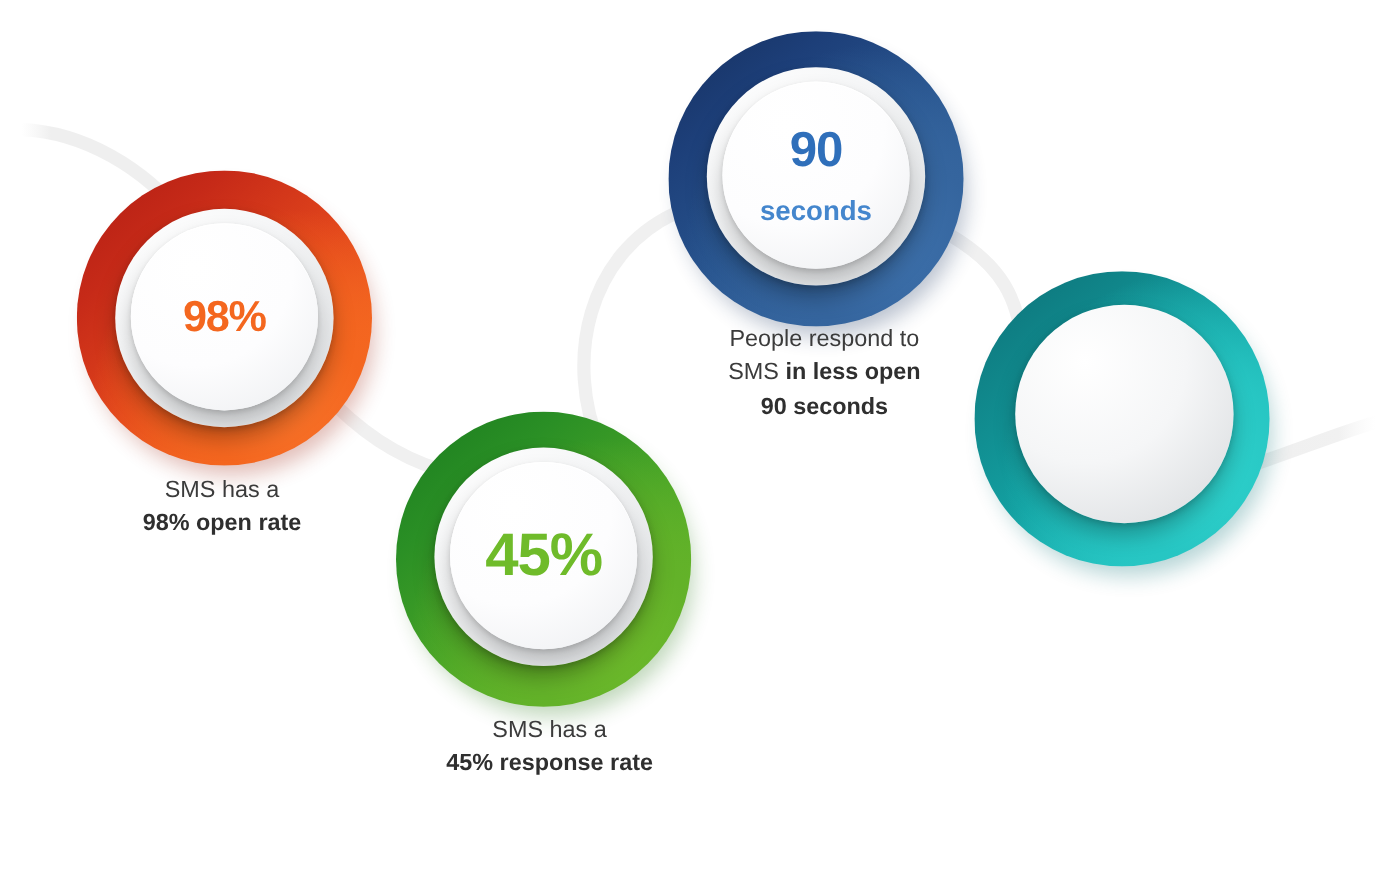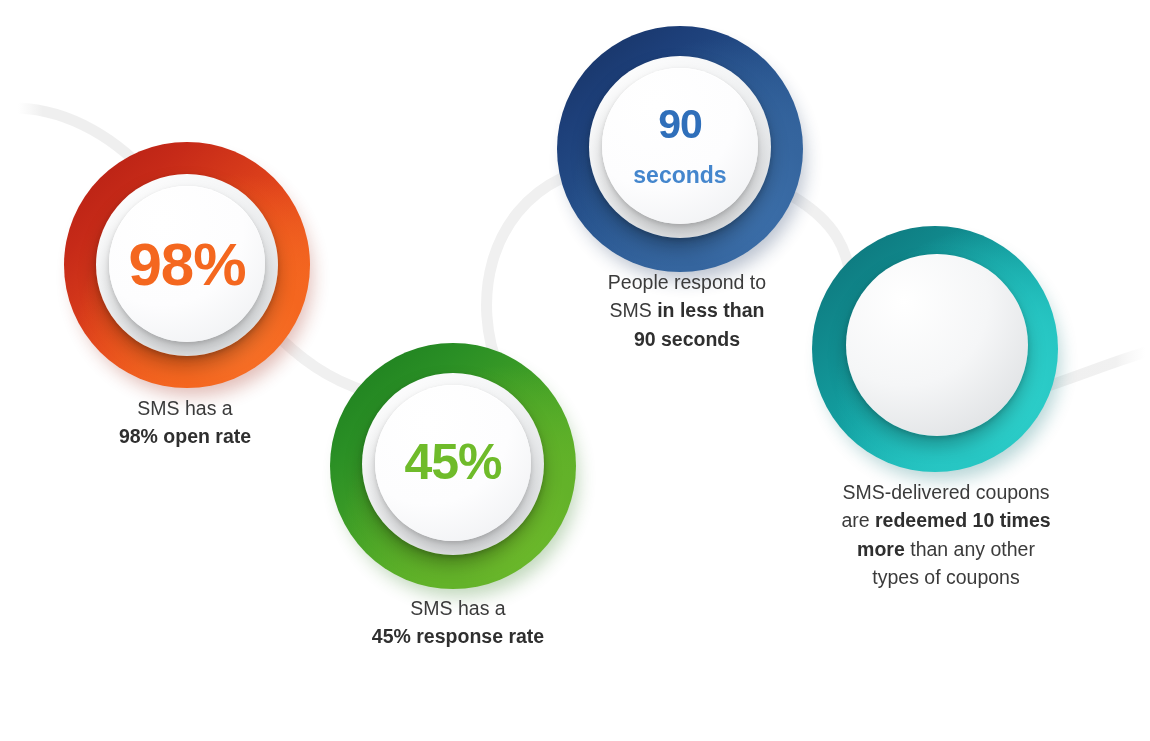--- a/index.html
+++ b/index.html
@@ -123,21 +123,21 @@
   
   #node-98 { left: 64px; top: 142px; width: 246px; height: 246px; }
   #node-98 .ring {
     background:
       radial-gradient(circle at 70% 78%, #f8742a 0%, #f4661f 26%, transparent 62%),
       linear-gradient(138deg, #b01c13 0%, #c62a18 24%, #e1451c 52%, #f26522 76%, #f7762c 100%);
   }
   #node-98 .ring-shadow { left: 10px; top: 16px; width: 238px; height: 238px; background:#9e2513; }
   #node-98 .plate-outer { left: 32px; top: 32px; width: 182px; height: 182px; }
   #node-98 .plate-inner { left: 45px; top: 44px; width: 156px; height: 156px; }
-  #node-98 .value-big { color: #f4671f; font-size: 60px; }
+  #node-98 .value-big { color: #f4671f; font-size: 36px; }
   #cap-98 { left: 65px; top: 394px; width: 240px; }
 
   
   #node-45 { left: 330px; top: 343px; width: 246px; height: 246px; }
   #node-45 .ring {
     background:
       radial-gradient(circle at 72% 76%, #6fbb2b 0%, #63b229 28%, transparent 64%),
       linear-gradient(140deg, #197a1e 0%, #2a8f25 26%, #47a427 54%, #63b528 78%, #71bd2c 100%);
   }
   #node-45 .ring-shadow { left: 10px; top: 16px; width: 238px; height: 238px; background:#2f7d1f; }
@@ -240,31 +240,25 @@
       <div class="ring"></div>
       <div class="plate-outer"></div>
       <div class="plate-inner">
         <span class="value-big">90</span>
         <span class="value-sub">seconds</span>
       </div>
     </div>
   </div>
   <div class="caption" id="cap-90">
     <span>People respond to</span><br>
-    <span>SMS </span><b>in less than</b><br>
+    <span>SMS </span><b>in less open</b><br>
     <b>90 seconds</b>
   </div>
 
   <div class="stat-node" id="node-10">
     <div class="ring-wrap">
       <div class="ring-shadow"></div>
       <div class="ring"></div>
       <div class="plate-outer"></div>
     </div>
   </div>
-  <div class="caption" id="cap-10">
-    <span>SMS-delivered coupons</span><br>
-    <span>are </span><b>redeemed 10 times</b><br>
-    <b>more</b><span> than any other</span><br>
-    <span>types of coupons</span>
-  </div>
 
 </div>
 
 </body></html>

